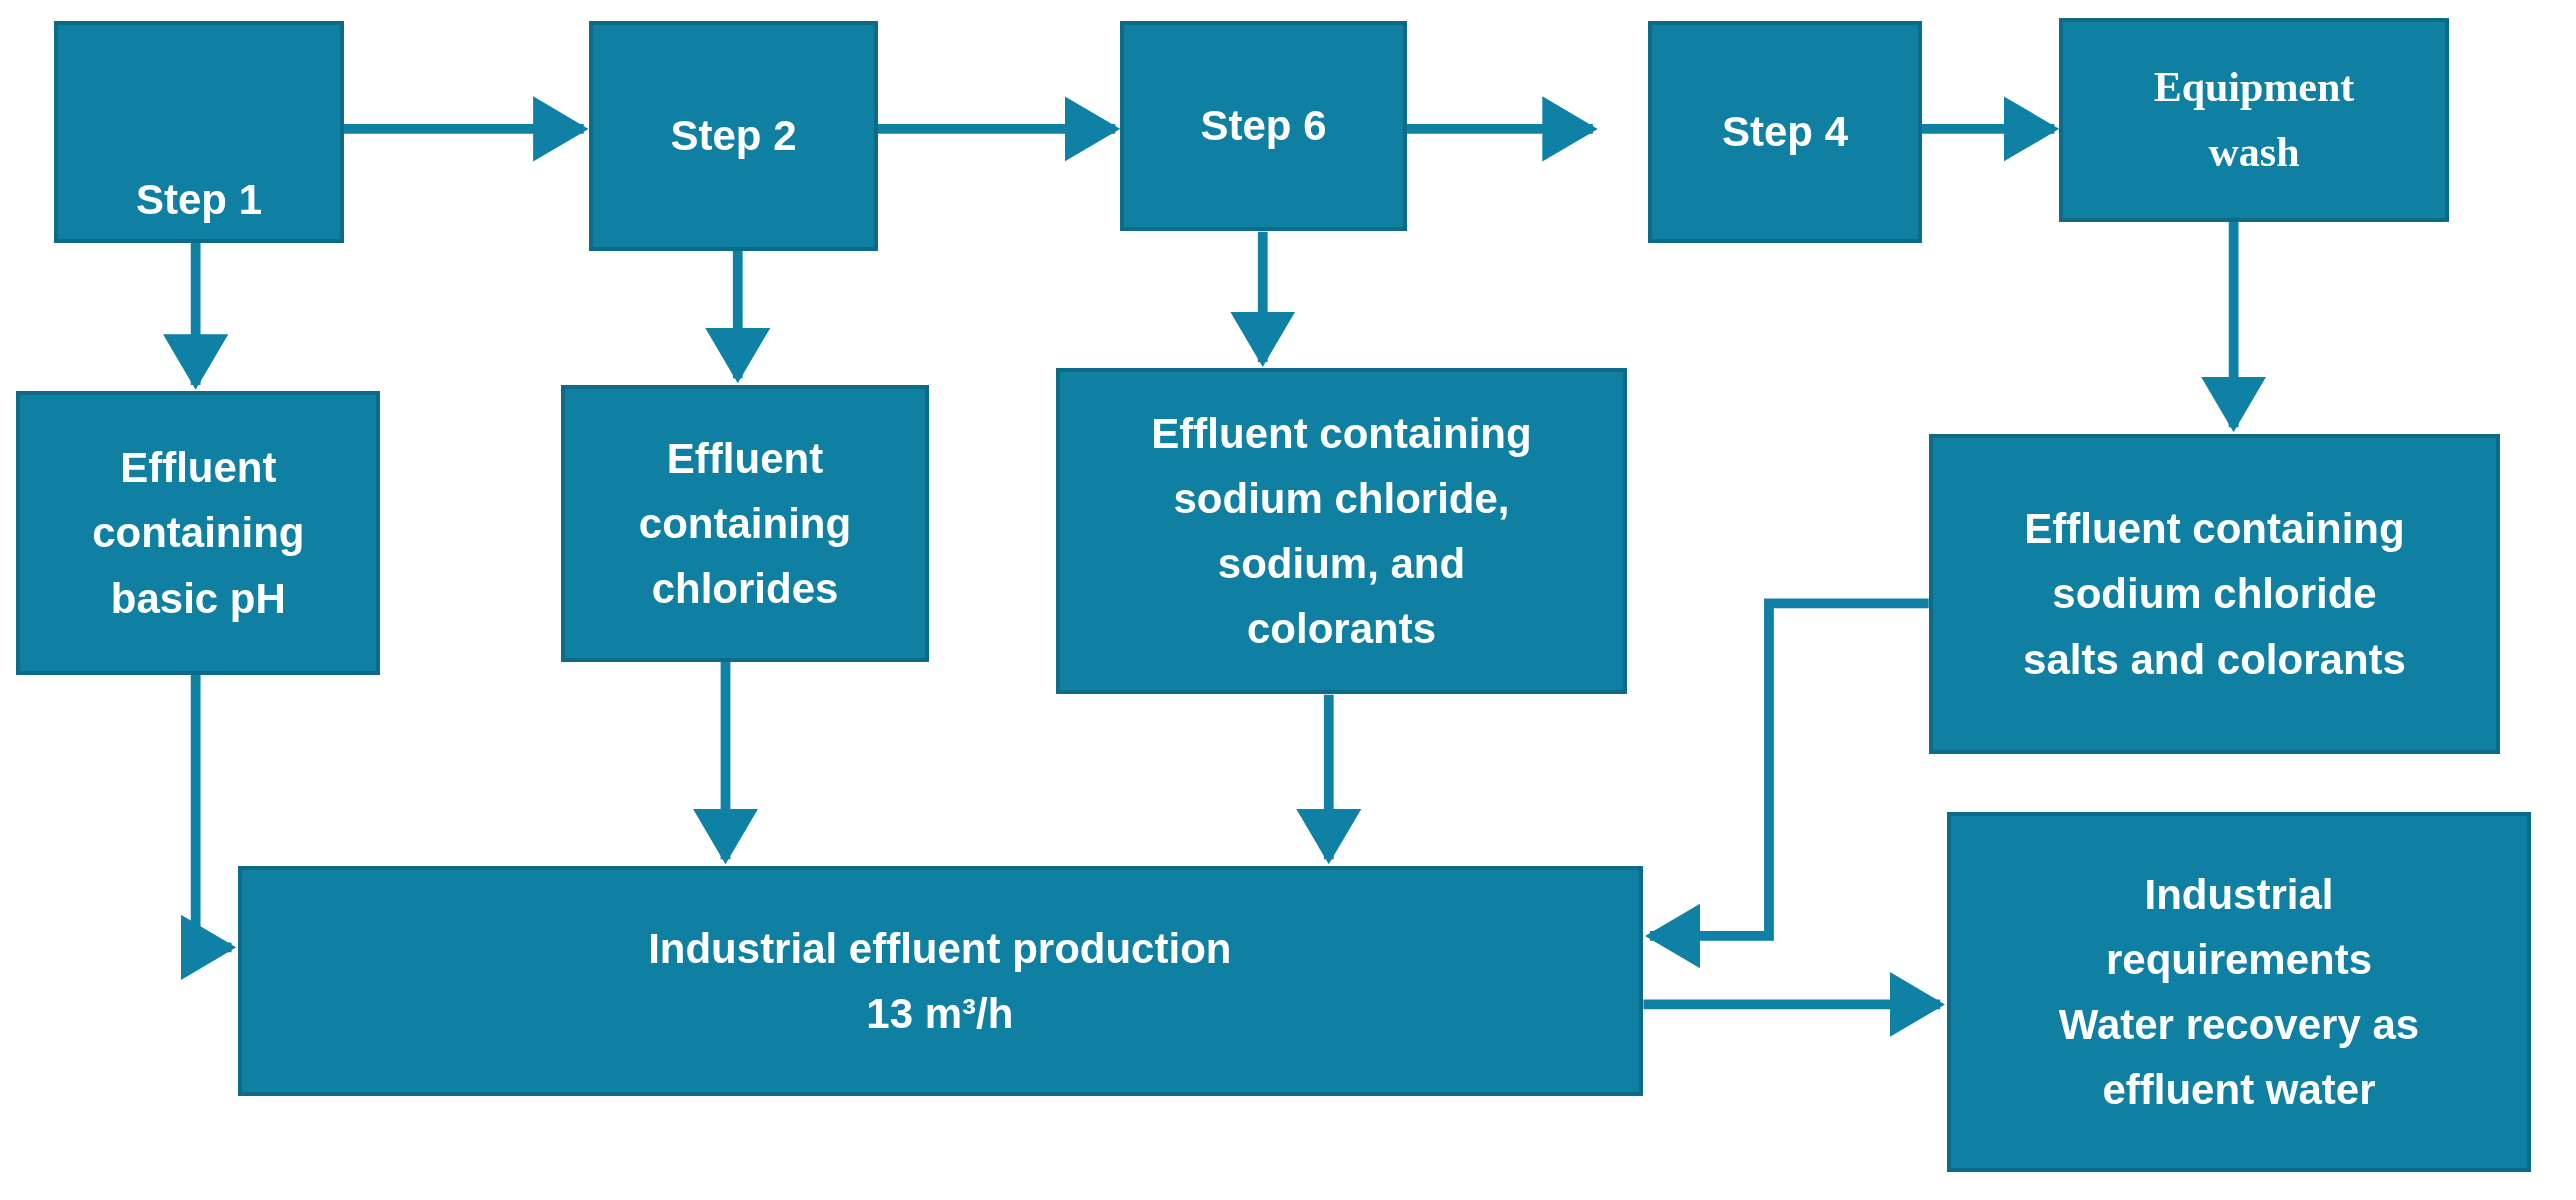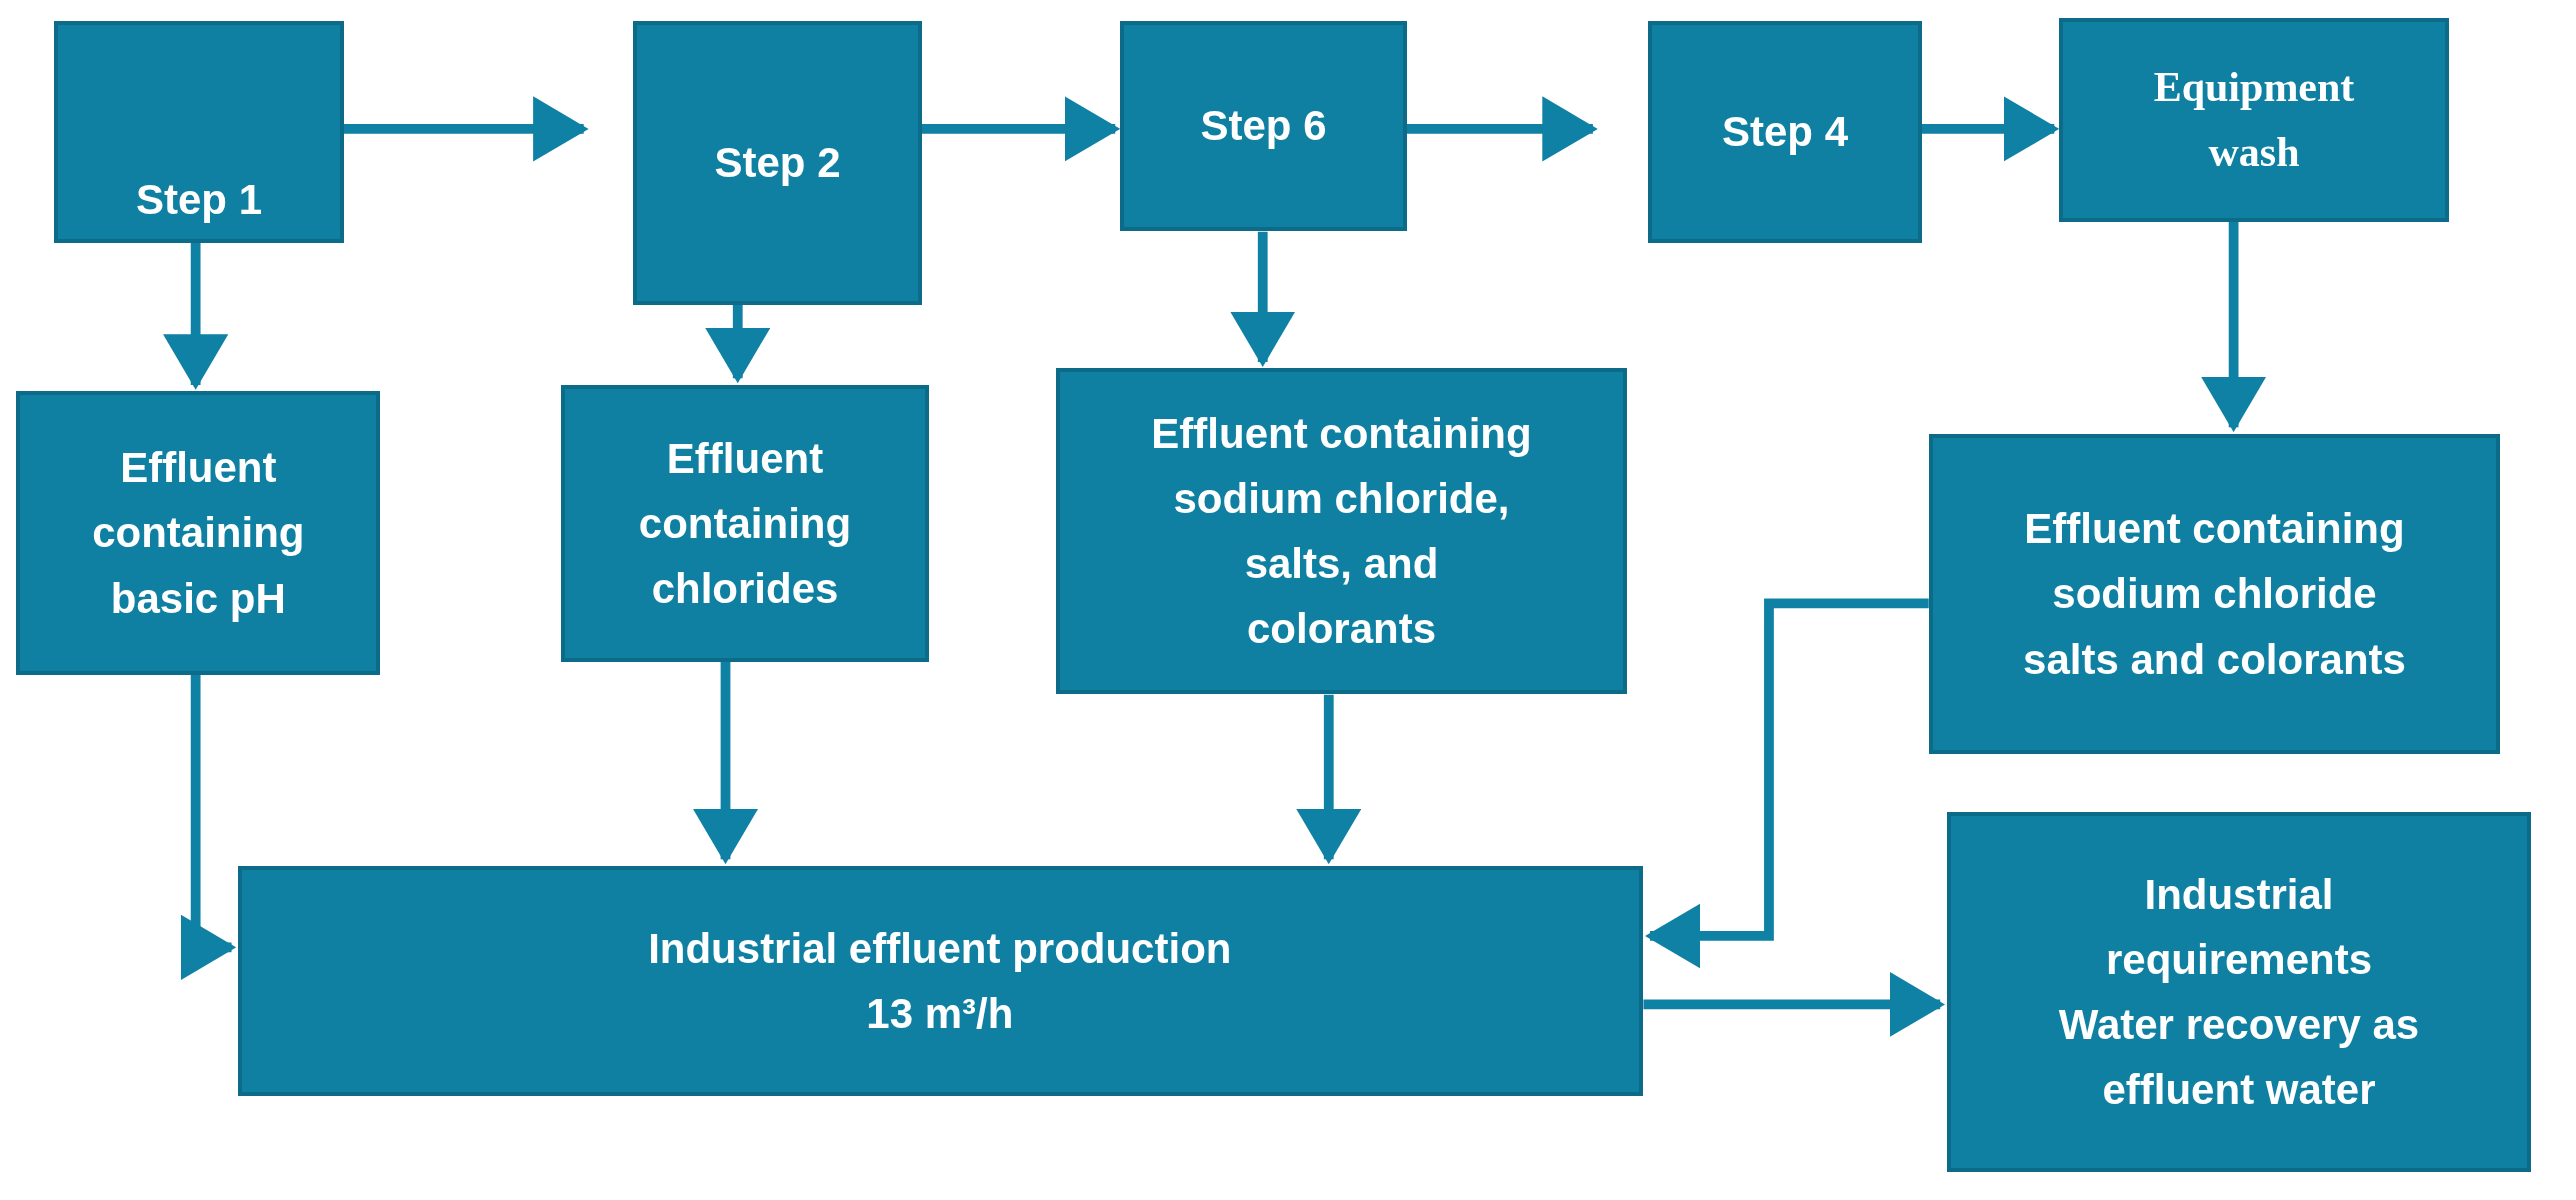--- a/index.html
+++ b/index.html
@@ -78,21 +78,21 @@
     <path class="edge" d="M 240 828 L 240 1162 L 284 1162" marker-end="url(#arrow)"></path>
     <path class="edge" d="M 890 812 L 890 1054" marker-end="url(#arrow)"></path>
     <path class="edge" d="M 1630 852 L 1630 1054" marker-end="url(#arrow)"></path>
     <path class="edge" d="M 2366 740 L 2170 740 L 2170 1148 L 2024 1148" marker-end="url(#arrow)"></path>
     <path class="edge" d="M 2016 1232 L 2380 1232" marker-end="url(#arrow)"></path>
   </svg>
 
   <div class="node" style="left:54px; top:21px; width:290px; height:222px;justify-content:flex-end;">
     <span class="line">Step 1</span>
   </div>
-  <div class="node" style="left:589px; top:21px; width:289px; height:284px;margin-left:44px;">
+  <div class="node" style="left:589px; top:21px; width:289px; height:230px;">
     <span class="line">Step 2</span>
   </div>
   <div class="node" style="left:1120px; top:21px; width:287px; height:210px;">
     <span class="line">Step 6</span>
   </div>
   <div class="node" style="left:1648px; top:21px; width:274px; height:222px;">
     <span class="line">Step 4</span>
   </div>
   <div class="node" style="left:2059px; top:18px; width:390px; height:204px;font-family:Liberation Serif, serif;">
     <span class="line">Equipment</span>
@@ -105,21 +105,21 @@
     <span class="line">basic pH</span>
   </div>
   <div class="node" style="left:561px; top:385px; width:368px; height:277px;">
     <span class="line">Effluent</span>
     <span class="line">containing</span>
     <span class="line">chlorides</span>
   </div>
   <div class="node" style="left:1056px; top:368px; width:571px; height:326px;">
     <span class="line">Effluent containing</span>
     <span class="line">sodium chloride,</span>
-    <span class="line">salts, and</span>
+    <span class="line">sodium, and</span>
     <span class="line">colorants</span>
   </div>
   <div class="node" style="left:1929px; top:434px; width:571px; height:320px;">
     <span class="line">Effluent containing</span>
     <span class="line">sodium chloride</span>
     <span class="line">salts and colorants</span>
   </div>
 
   <div class="node" style="left:238px; top:866px; width:1405px; height:230px;padding-left:10px;">
     <span class="line">Industrial effluent production</span>

